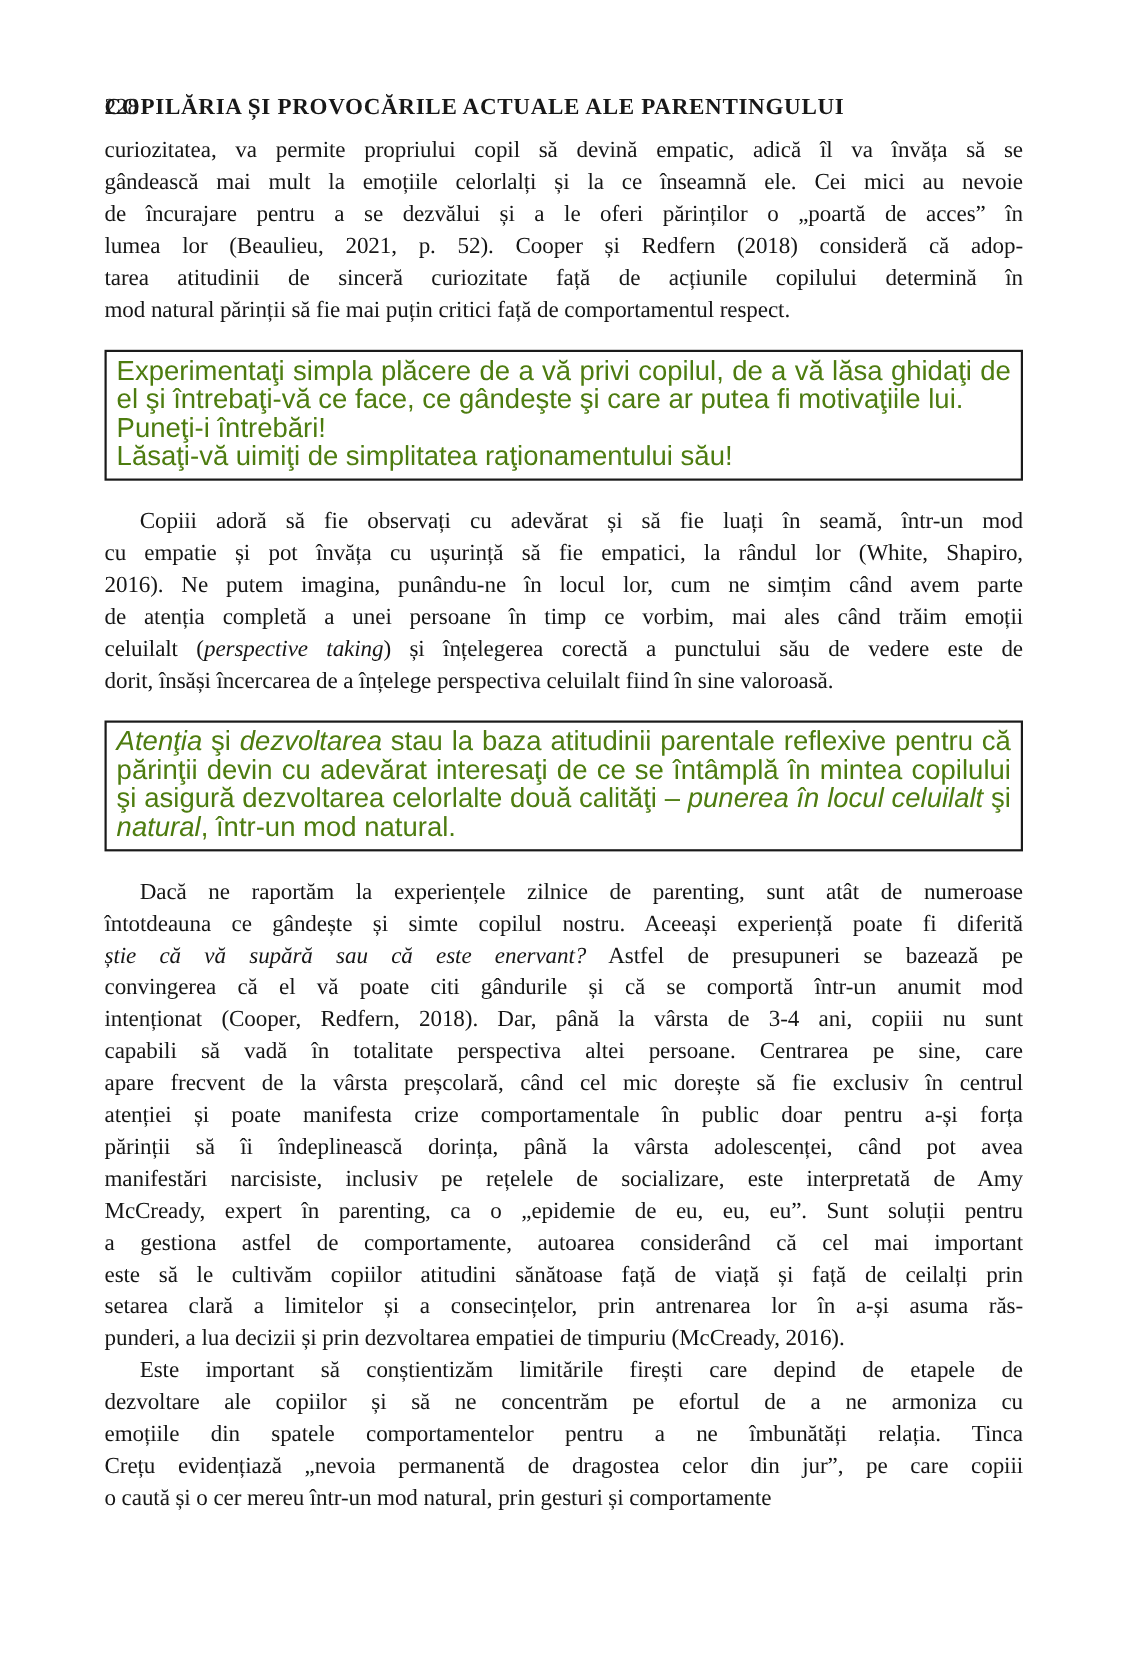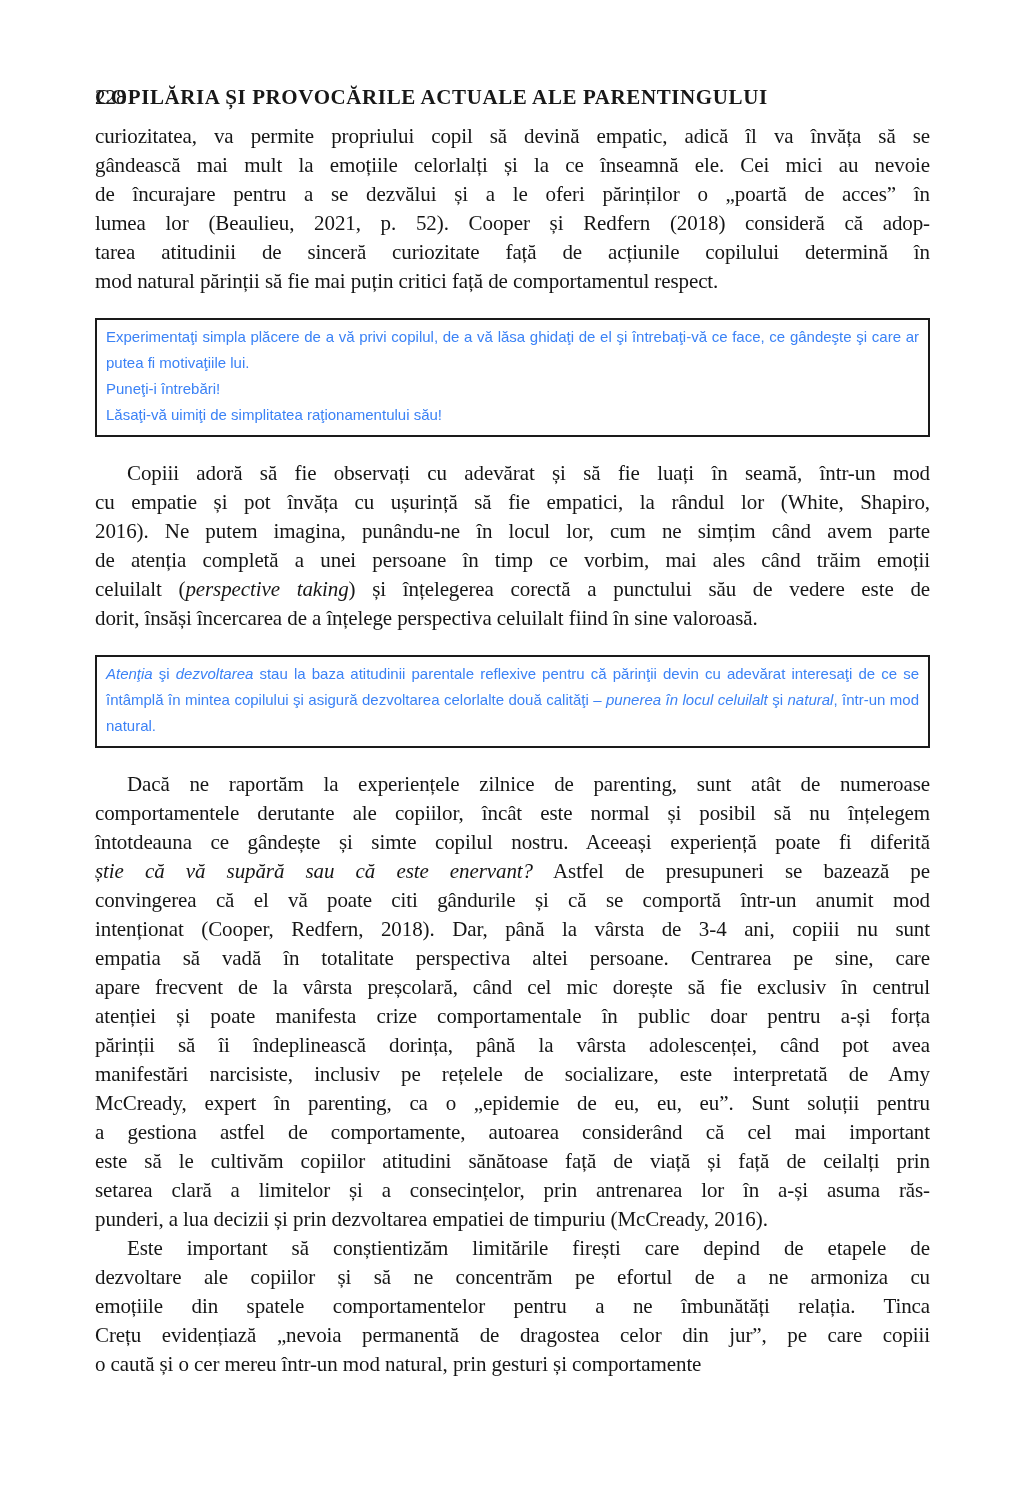--- a/index.html
+++ b/index.html
@@ -52,23 +52,23 @@
     text-align-last: left;
   }
   .para .line.indent {
     text-indent: 32px;
   }
   .textbox {
     border: 2px solid #1a1a1a;
     margin: 22px 0;
     padding: 4px 9px 7px 9px;
     font-family: "Liberation Sans", "DejaVu Sans", sans-serif;
-    font-size: 15px;
+    font-size: 25px;
     line-height: 26px;
-    color: #3b82f6;
+    color: #4d7c0f;
   }
   .textbox .box-para {
     text-align: justify;
   }
   i { font-style: italic; }
 </style>
 </head>
 <body>
 
 <div class="page">
@@ -96,26 +96,25 @@
         <div class="line">2016). Ne putem imagina, punându-ne în locul lor, cum ne simțim când avem parte</div>
         <div class="line">de atenția completă a unei persoane în timp ce vorbim, mai ales când trăim emoții</div>
         <div class="line">celuilalt (<i>perspective taking</i>) și înțelegerea corectă a punctului său de vedere este de</div>
         <div class="line last">dorit, însăși încercarea de a înțelege perspectiva celuilalt fiind în sine valoroasă.</div>
       </div>
       <div class="textbox">
         <div class="box-para"><i>Atenţia</i> şi <i>dezvoltarea</i> stau la baza atitudinii parentale reflexive pentru că părinţii devin cu adevărat interesaţi de ce se întâmplă în mintea copilului şi asigură dezvoltarea celorlalte două calităţi – <i>punerea în locul celuilalt</i> şi <i>natural</i>, într-un mod natural.</div>
       </div>
       <div class="para">
         <div class="line indent">Dacă ne raportăm la experiențele zilnice de parenting, sunt atât de numeroase</div>
-        <div class="line">comportamentele derutante ale copiilor, încât este normal și posibil să nu înțelegem</div>
         <div class="line">întotdeauna ce gândește și simte copilul nostru. Aceeași experiență poate fi diferită</div>
         <div class="line"><i>știe că vă supără sau că este enervant?</i> Astfel de presupuneri se bazează pe</div>
         <div class="line">convingerea că el vă poate citi gândurile și că se comportă într-un anumit mod</div>
         <div class="line">intenționat (Cooper, Redfern, 2018). Dar, până la vârsta de 3-4 ani, copiii nu sunt</div>
-        <div class="line">empatia să vadă în totalitate perspectiva altei persoane. Centrarea pe sine, care</div>
+        <div class="line">capabili să vadă în totalitate perspectiva altei persoane. Centrarea pe sine, care</div>
         <div class="line">apare frecvent de la vârsta preșcolară, când cel mic dorește să fie exclusiv în centrul</div>
         <div class="line">atenției și poate manifesta crize comportamentale în public doar pentru a-și forța</div>
         <div class="line">părinții să îi îndeplinească dorința, până la vârsta adolescenței, când pot avea</div>
         <div class="line">manifestări narcisiste, inclusiv pe rețelele de socializare, este interpretată de Amy</div>
         <div class="line">McCready, expert în parenting, ca o „epidemie de eu, eu, eu”. Sunt soluții pentru</div>
         <div class="line">a gestiona astfel de comportamente, autoarea considerând că cel mai important</div>
         <div class="line">este să le cultivăm copiilor atitudini sănătoase față de viață și față de ceilalți prin</div>
         <div class="line">setarea clară a limitelor și a consecințelor, prin antrenarea lor în a-și asuma răs-</div>
         <div class="line last">punderi, a lua decizii și prin dezvoltarea empatiei de timpuriu (McCready, 2016).</div>
       </div>

